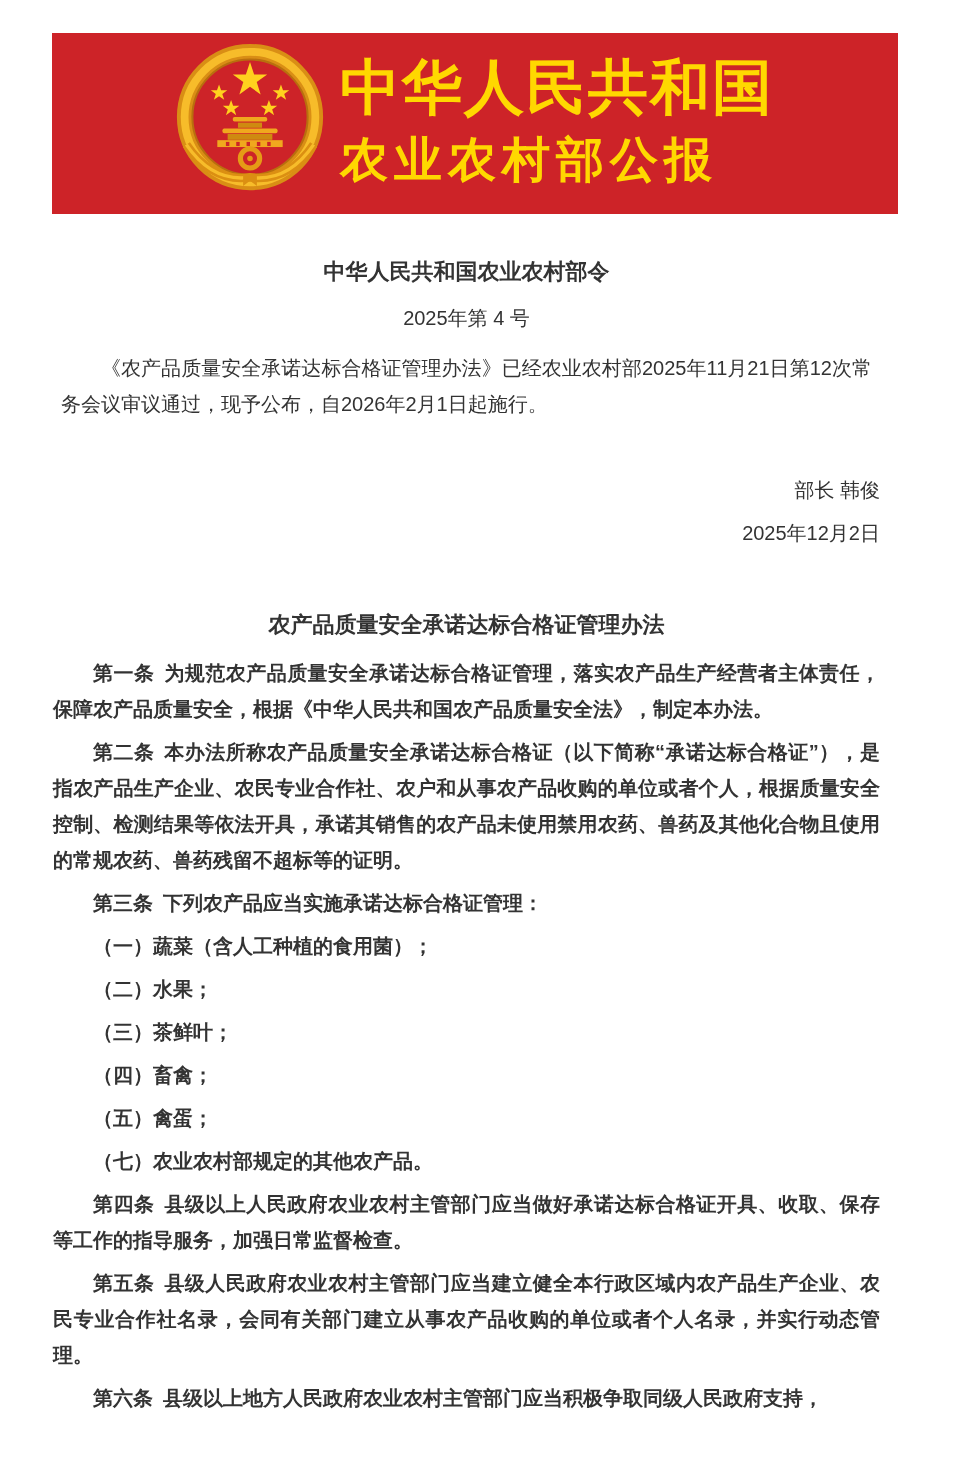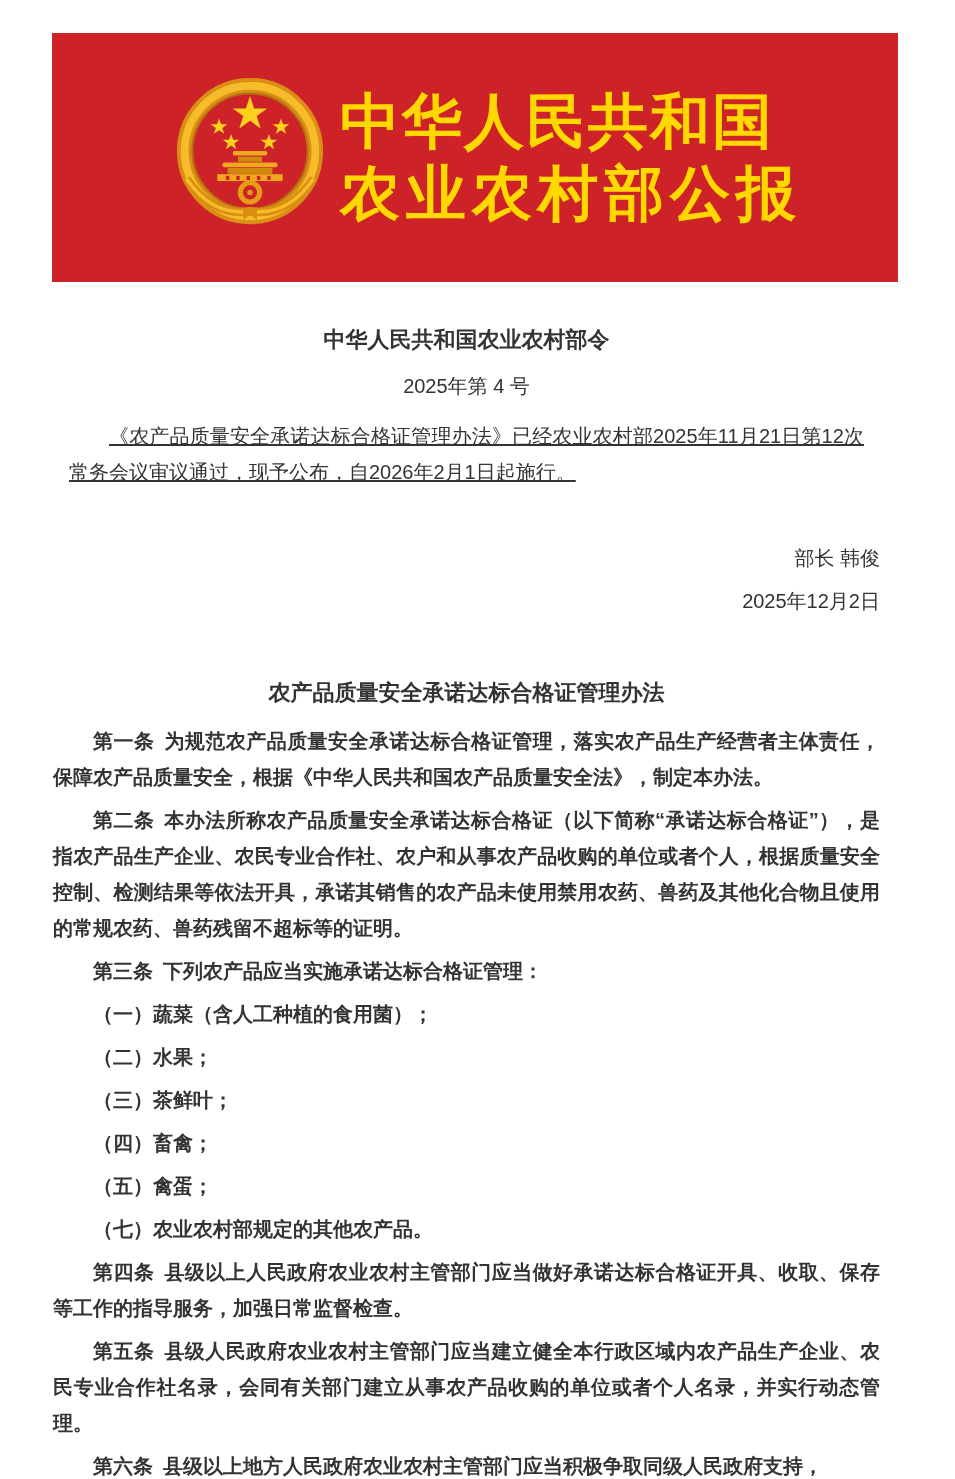--- a/index.html
+++ b/index.html
@@ -11,21 +11,21 @@
     width: 955px;
     height: 1479px;
     overflow: hidden;
     font-family: "Liberation Sans", "DejaVu Sans", sans-serif;
     color: #333333;
   }
   
   .banner {
     margin: 33px 0 0 52px;
     width: 846px;
-    height: 249px;
+    height: 181px;
     background: #cd2328;
     display: flex;
     align-items: center;
     box-sizing: border-box;
     padding-left: 112px;
   }
   .emblem {
     width: 172px;
     height: 172px;
     flex: none;
@@ -36,21 +36,21 @@
     font-weight: 700;
     margin-left: 4px;
     white-space: nowrap;
   }
   .banner-line1 {
     font-size: 60px;
     line-height: 72px;
     letter-spacing: 2px;
   }
   .banner-line2 {
-    font-size: 60px;
+    font-size: 48px;
     line-height: 72px;
     letter-spacing: 6px;
   }
   
   .content {
     padding: 0 75px 0 53px;
   }
   .doc-title {
     margin: 40px 0 0;
     font-size: 22px;
@@ -61,24 +61,23 @@
   }
   .doc-number {
     margin: 10px 0 0;
     font-size: 20px;
     text-align: center;
     line-height: 36px;
   }
   .para {
     font-size: 20px;
     line-height: 36px;
-    margin: 14px 16px 0;
+    margin: 14px 8px 0;
     text-indent: 40px;
     text-align: justify;
-    text-decoration: underline;
   }
   .signature {
     margin-top: 47px;
     text-align: right;
     font-size: 20px;
     line-height: 43px;
   }
   .reg-title {
     margin: 52px 0 0;
     font-size: 22px;

